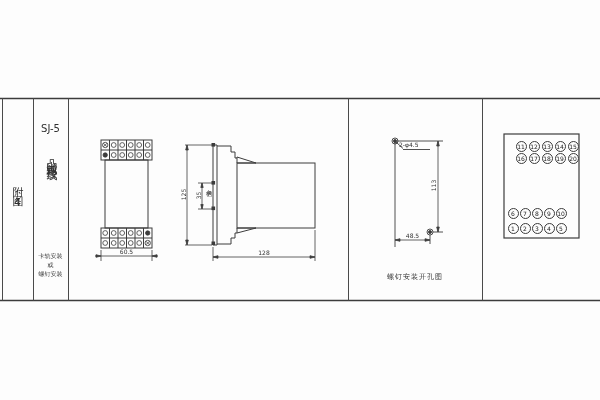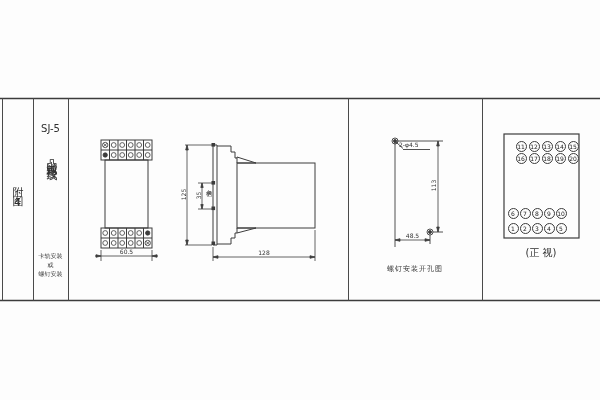--- a/index.html
+++ b/index.html
@@ -19,21 +19,21 @@
   .n1{top:252px;} .n2{top:261px;} .n3{top:270px;}
   .dim{font-size:6px;color:#333;}
   .d605{left:101px;width:51px;top:248px;}
   .d125{left:172px;width:22px;top:191px;}
   .d35{left:190px;width:16px;top:192px;}
   .slot{left:204px;top:185px;font-size:6px;letter-spacing:1px;}
   .d128{left:239px;width:50px;top:249px;}
   .dphi{left:399px;top:141px;}
   .d113{left:423px;width:20px;top:182px;}
   .d485{left:398px;width:29px;top:232px;}
-  .cap3{left:348px;width:134px;top:264px;font-size:7px;letter-spacing:1px;}
+  .cap3{left:348px;width:134px;top:272px;font-size:7px;letter-spacing:1px;}
   .cap4{left:482px;width:118px;top:246px;font-size:10px;}
   .tc{
     position:absolute;width:11px;height:11px;border:1px solid #3c3c3c;border-radius:50%;
     box-sizing:border-box;font-size:6px;line-height:9px;text-align:center;color:#222;
     background:#fdfdfd;
   }
 </style>
 </head>
 <body>
 
@@ -181,21 +181,20 @@
 
   <div class="txt dim d605 ctr">60.5</div>
   <div class="txt dim d125 ctr rot">125</div>
   <div class="txt dim d35 ctr rot">35</div>
   <div class="txt vtxt slot">卡槽</div>
   <div class="txt dim d128 ctr">128</div>
   <div class="txt dim dphi">2-φ4.5</div>
   <div class="txt dim d113 ctr rot">113</div>
   <div class="txt dim d485 ctr">48.5</div>
   <div class="txt cap3 ctr">螺钉安装开孔图</div>
-  <div class="txt cap4 ctr">(正 视)</div>
 
   <div class="tc" style="left:515.5px;top:140.5px">11</div>
   <div class="tc" style="left:528.5px;top:140.5px">12</div>
   <div class="tc" style="left:541.5px;top:140.5px">13</div>
   <div class="tc" style="left:554.5px;top:140.5px">14</div>
   <div class="tc" style="left:567.5px;top:140.5px">15</div>
 
   <div class="tc" style="left:515.5px;top:153px">16</div>
   <div class="tc" style="left:528.5px;top:153px">17</div>
   <div class="tc" style="left:541.5px;top:153px">18</div>

